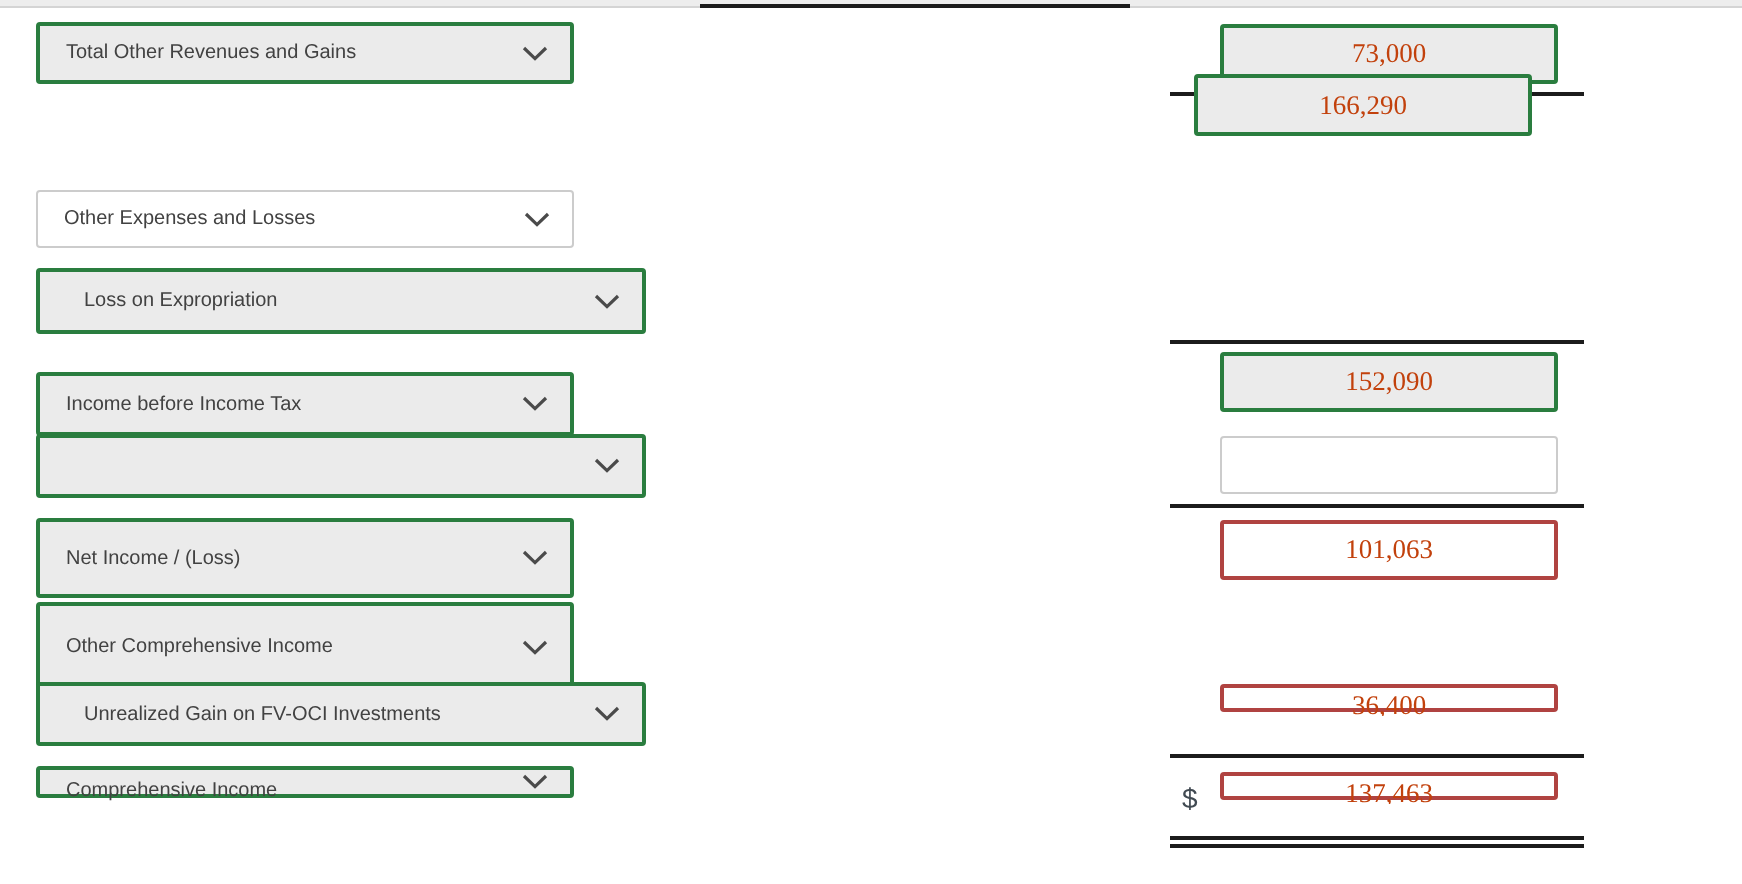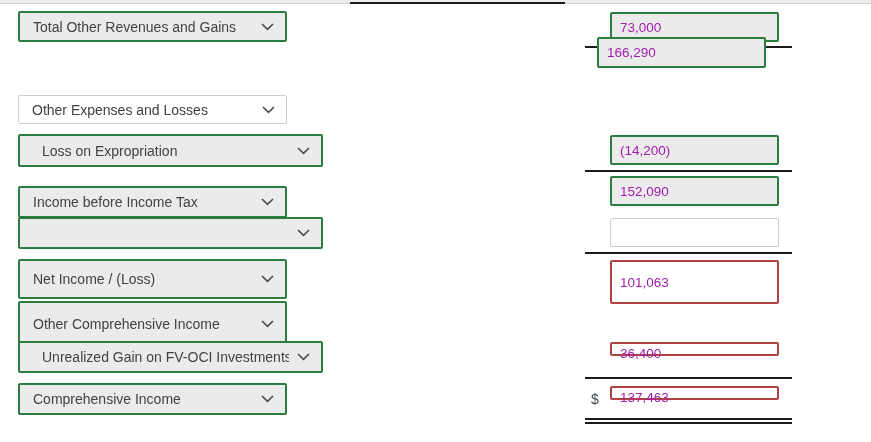--- a/index.html
+++ b/index.html
@@ -32,44 +32,44 @@
     border: 1px solid var(--neutral_border, #cccccc);
     background: #ffffff;
   }
   .sel.narrow { width: 269px; }
   .sel.wide   { width: 305px; }
   .sel select {
     width: 100%; height: 100%;
     appearance: none; -webkit-appearance: none; -moz-appearance: none;
     border: none; outline: none; background: transparent;
     font-family: "Liberation Sans", sans-serif;
-    font-size: 14px; color: #424242;
+    font-size: 10px; color: #424242;
     padding: 0 32px 0 13px;
   }
   .sel.indent select { padding-left: 22px; }
   .chev {
     position: absolute; right: 11px; top: 50%;
     transform: translateY(-50%);
     pointer-events: none; line-height: 0;
   }
   
   .val {
     position: absolute; left: 610px; width: 169px;
     border: 2px solid var(--green, #2a7d3f);
     background: var(--field_bg, #ebebeb);
     border-radius: 2px;
   }
   .val.red     { border-color: var(--red, #b04341); background: #ffffff; }
   .val.neutral { border: 1px solid var(--neutral_border, #cccccc); background: #ffffff; }
   .val input {
     width: 100%; height: 100%;
     border: none; outline: none; background: transparent;
-    font-family: Liberation Sans, sans-serif;
-    font-size: 13.5px; color: #a21caf;
-    text-align: left; padding: 0 8px;
+    font-family: Liberation Serif, serif;
+    font-size: 13.5px; color: #c2410c;
+    text-align: center; padding: 0 8px;
   }
   
   .rule {
     position: absolute; left: 585px; width: 207px; height: 2px;
     background: var(--rule, #1c1c1c);
   }
   .dblrule {
     position: absolute; left: 585px; width: 207px; height: 6px;
     border-top: 2px solid var(--rule, #1c1c1c);
     border-bottom: 2px solid var(--rule, #1c1c1c);
@@ -120,23 +120,20 @@
   <div class="sel wide indent" style="top:134px;height:33px">
     <select>
       <option>Loss on Expropriation</option>
     </select>
     <span class="chev">
       <svg width="13" height="8" viewBox="0 0 13 8">
           <path d="M1 1 L6.5 6.3 L12 1" fill="none" stroke="#4a4a4a" stroke-width="1.6"></path>
         </svg>
     </span>
   </div>
-  <div class="val" style="top:135px;height:30px">
-    <input readonly="" value="(14,200)" style="">
-  </div>
   <div class="rule" style="top:170px"></div>
 
   <div class="sel narrow" style="top:186px;height:32px">
     <select>
       <option>Income before Income Tax</option>
     </select>
     <span class="chev">
       <svg width="13" height="8" viewBox="0 0 13 8">
           <path d="M1 1 L6.5 6.3 L12 1" fill="none" stroke="#4a4a4a" stroke-width="1.6"></path>
         </svg>
@@ -161,21 +158,21 @@
   <div class="sel narrow" style="top:259px;height:40px">
     <select>
       <option>Net Income / (Loss)</option>
     </select>
     <span class="chev">
       <svg width="13" height="8" viewBox="0 0 13 8">
           <path d="M1 1 L6.5 6.3 L12 1" fill="none" stroke="#4a4a4a" stroke-width="1.6"></path>
         </svg>
     </span>
   </div>
-  <div class="val red" style="top:260px;height:44px">
+  <div class="val red" style="top:260px;height:30px">
     <input readonly="" value="101,063" style="">
   </div>
 
   <div class="sel narrow" style="top:301px;height:45px">
     <select>
       <option>Other Comprehensive Income</option>
     </select>
     <span class="chev">
       <svg width="13" height="8" viewBox="0 0 13 8">
           <path d="M1 1 L6.5 6.3 L12 1" fill="none" stroke="#4a4a4a" stroke-width="1.6"></path>
@@ -191,21 +188,21 @@
       <svg width="13" height="8" viewBox="0 0 13 8">
           <path d="M1 1 L6.5 6.3 L12 1" fill="none" stroke="#4a4a4a" stroke-width="1.6"></path>
         </svg>
     </span>
   </div>
   <div class="val red" style="top:342px;height:14px">
     <input readonly="" value="36,400" style="">
   </div>
   <div class="rule" style="top:377px"></div>
 
-  <div class="sel narrow" style="top:383px;height:32px">
+  <div class="sel narrow" style="top:383px;height:16px">
     <select>
       <option>Comprehensive Income</option>
     </select>
     <span class="chev">
       <svg width="13" height="8" viewBox="0 0 13 8">
           <path d="M1 1 L6.5 6.3 L12 1" fill="none" stroke="#4a4a4a" stroke-width="1.6"></path>
         </svg>
     </span>
   </div>
   <span class="dollar">$</span>

